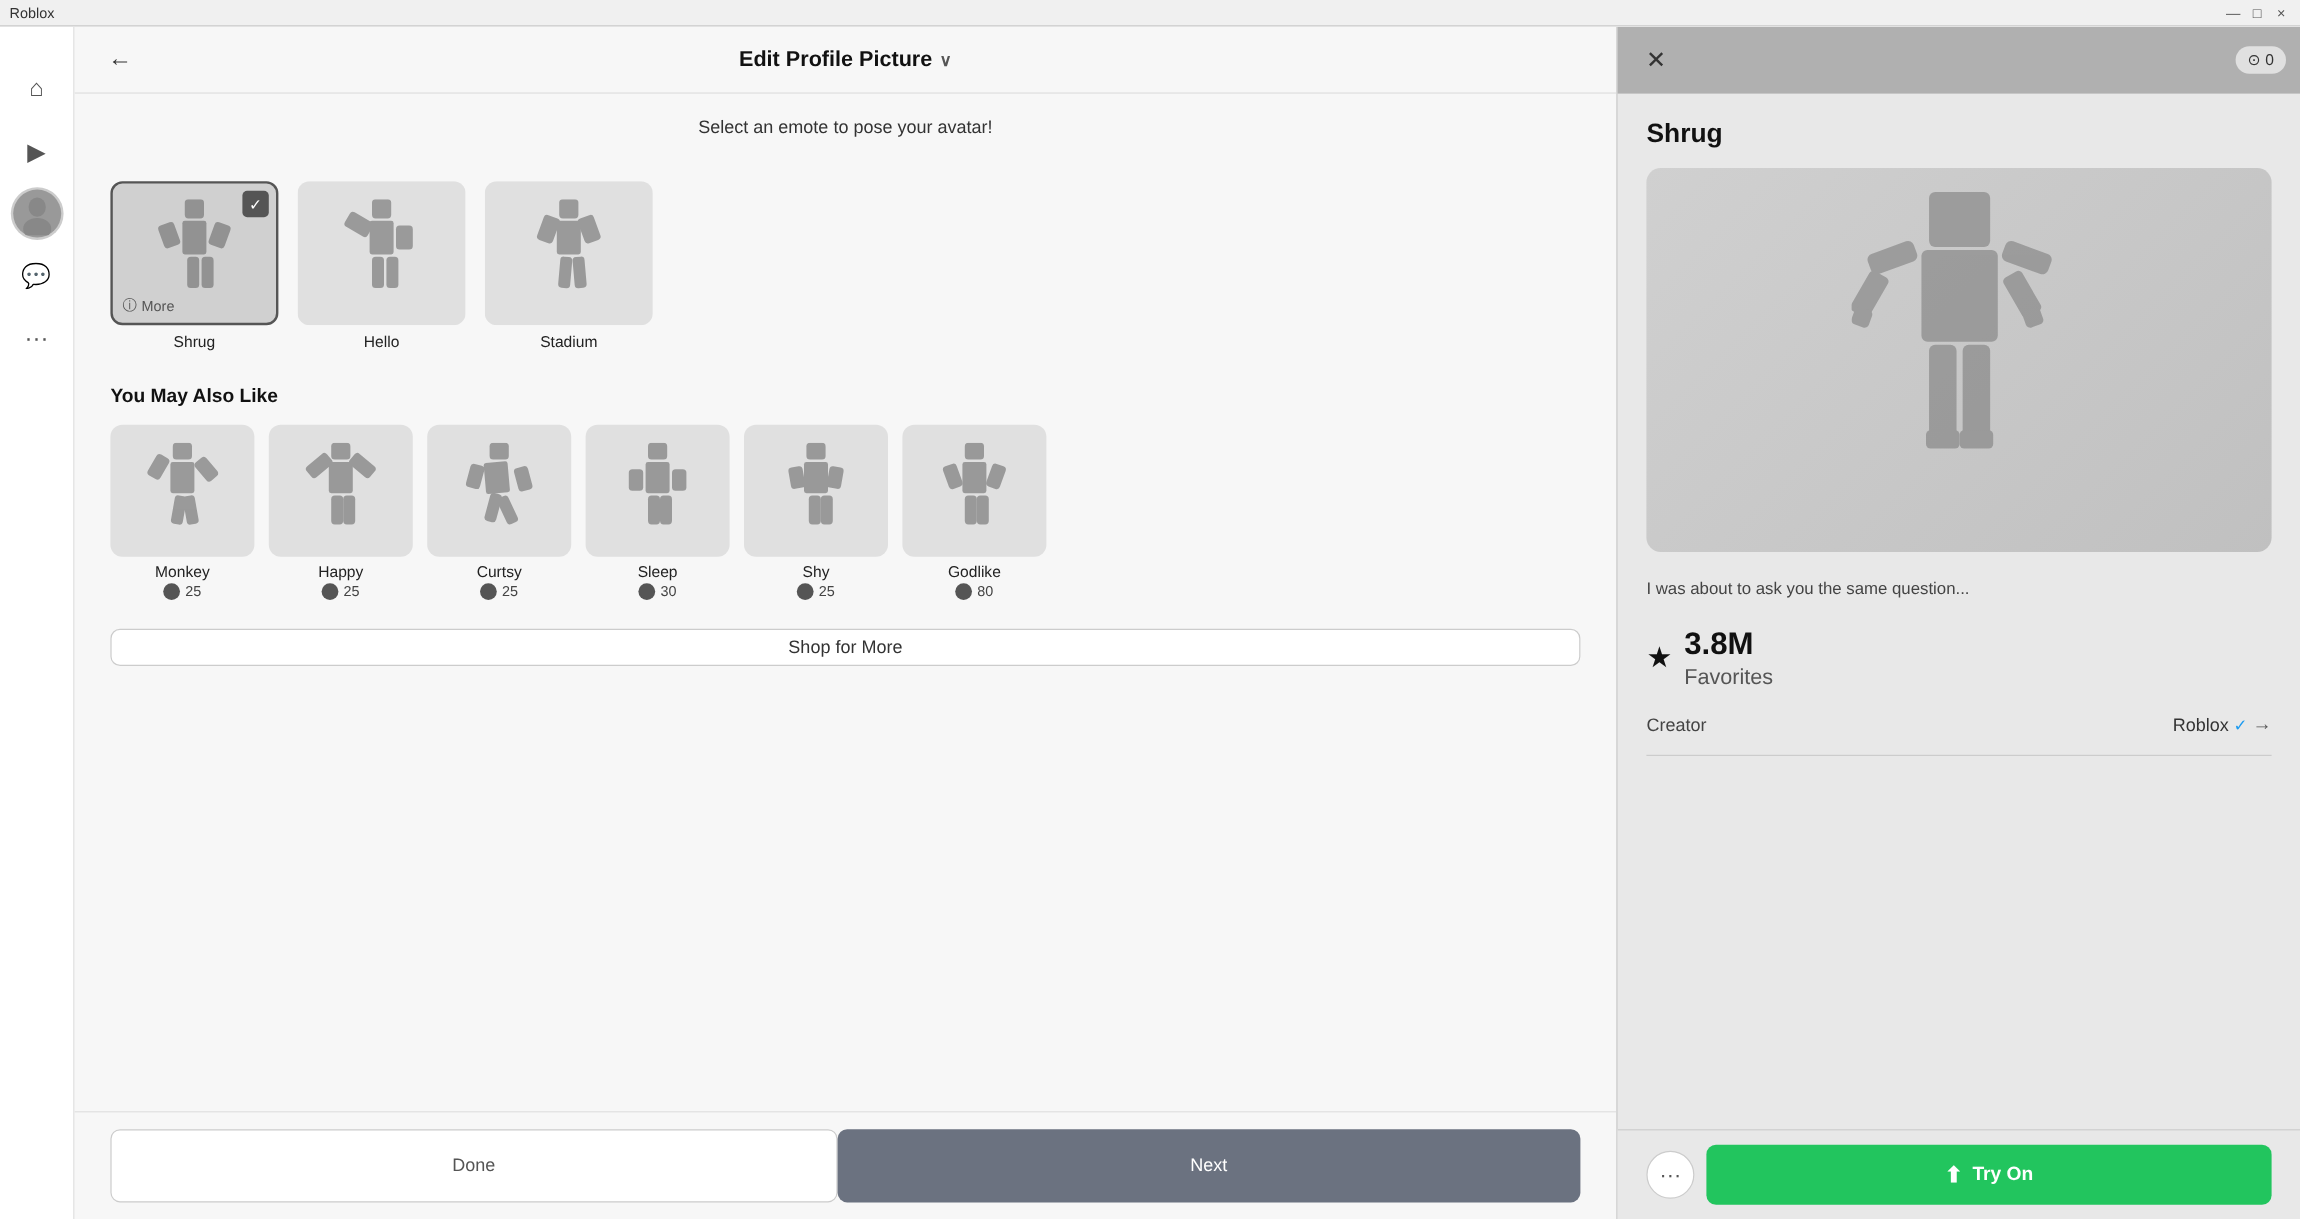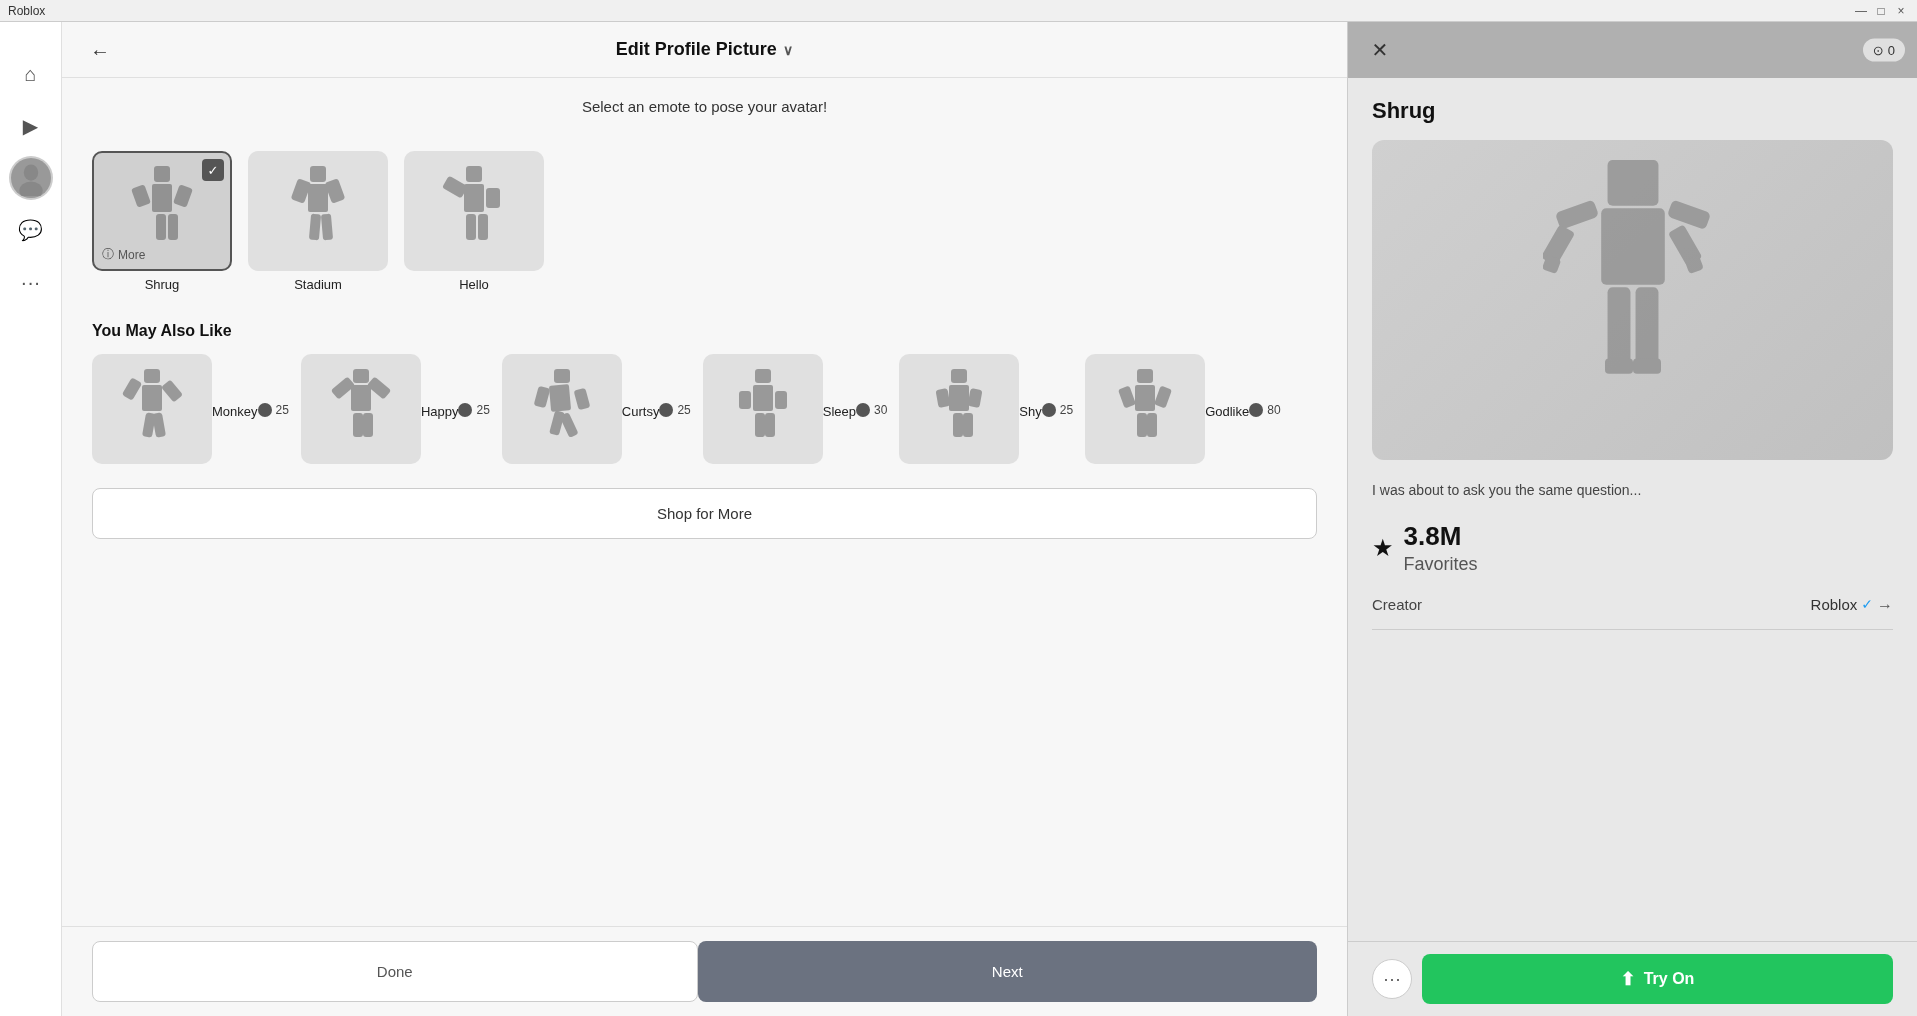--- a/index.html
+++ b/index.html
@@ -78,33 +78,33 @@
     }
     .more-badge {
       position: absolute; bottom: 6px; left: 8px; display: flex; align-items: center;
       gap: 4px; font-size: 12px; color: #555;
     }
     .emote-name { font-size: 13px; color: #222; margin-top: 6px; font-weight: 500; }
 
     
     .section-title { font-size: 16px; font-weight: 600; color: #111; margin-bottom: 14px; }
     .suggestions-grid { display: flex; gap: 12px; flex-wrap: wrap; margin-bottom: 24px; }
-    .suggest-card { display: flex; align-items: center; cursor: pointer; }
+    .suggest-card { display: flex; flex-direction: column; align-items: center; cursor: pointer; }
     .suggest-thumb {
       width: 120px; height: 110px; background: #e0e0e0; border-radius: 10px;
       display: flex; align-items: center; justify-content: center;
     }
     .suggest-thumb svg { width: 60px; height: 80px; opacity: 0.5; }
     .suggest-name { font-size: 13px; color: #222; margin-top: 5px; font-weight: 500; }
     .suggest-price { display: flex; align-items: center; gap: 4px; font-size: 12px; color: #444; margin-top: 2px; }
     .coin-icon { width: 14px; height: 14px; border-radius: 50%; background: #555; display: inline-block; }
 
     
     .shop-btn {
-      width: 100%; padding: 16px; border: 1.5px solid #ccc; border-radius: 8px;
+      width: 100%; padding: 6px; border: 1.5px solid #ccc; border-radius: 8px;
       background: #fff; font-size: 15px; color: #333; cursor: pointer; text-align: center;
       margin-bottom: 10px;
     }
 
     
     .footer {
       background: #f7f7f7; padding: 14px 30px; display: flex; 
       border-top: 1px solid #e0e0e0;
     }
     .done-btn {
@@ -234,41 +234,41 @@
         </div>
         <div class="emote-name">Shrug</div>
       </div>
 
 
       <div class="emote-card">
         <div class="emote-thumb">
           <svg viewBox="0 0 60 90" fill="#555">
             <rect x="22" y="0" width="16" height="16" rx="3"></rect>
             <rect x="20" y="18" width="20" height="28" rx="2"></rect>
-            <rect x="6" y="14" width="14" height="22" rx="3" transform="rotate(20 13 25)"></rect>
-            <rect x="40" y="14" width="14" height="22" rx="3" transform="rotate(-20 47 25)"></rect>
-            <rect x="22" y="48" width="10" height="26" rx="3" transform="rotate(5 27 61)"></rect>
-            <rect x="34" y="48" width="10" height="26" rx="3" transform="rotate(-5 39 61)"></rect>
-          </svg>
-        </div>
-        <div class="emote-name">Stadium</div>
+            <rect x="4" y="10" width="14" height="22" rx="3" transform="rotate(-60 11 21)"></rect>
+            <rect x="42" y="22" width="14" height="20" rx="3"></rect>
+            <rect x="22" y="48" width="10" height="26" rx="3"></rect>
+            <rect x="34" y="48" width="10" height="26" rx="3"></rect>
+          </svg>
+        </div>
+        <div class="emote-name">Hello</div>
       </div>
 
       <div class="emote-card">
         <div class="emote-thumb">
           <svg viewBox="0 0 60 90" fill="#555">
             <rect x="22" y="0" width="16" height="16" rx="3"></rect>
             <rect x="20" y="18" width="20" height="28" rx="2"></rect>
-            <rect x="4" y="10" width="14" height="22" rx="3" transform="rotate(-60 11 21)"></rect>
-            <rect x="42" y="22" width="14" height="20" rx="3"></rect>
-            <rect x="22" y="48" width="10" height="26" rx="3"></rect>
-            <rect x="34" y="48" width="10" height="26" rx="3"></rect>
-          </svg>
-        </div>
-        <div class="emote-name">Hello</div>
+            <rect x="6" y="14" width="14" height="22" rx="3" transform="rotate(20 13 25)"></rect>
+            <rect x="40" y="14" width="14" height="22" rx="3" transform="rotate(-20 47 25)"></rect>
+            <rect x="22" y="48" width="10" height="26" rx="3" transform="rotate(5 27 61)"></rect>
+            <rect x="34" y="48" width="10" height="26" rx="3" transform="rotate(-5 39 61)"></rect>
+          </svg>
+        </div>
+        <div class="emote-name">Stadium</div>
       </div>
     </div>
 
     
     <div class="section-title">You May Also Like</div>
     <div class="suggestions-grid">
 
       <div class="suggest-card">
         <div class="suggest-thumb">
           <svg viewBox="0 0 60 80" fill="#555">

